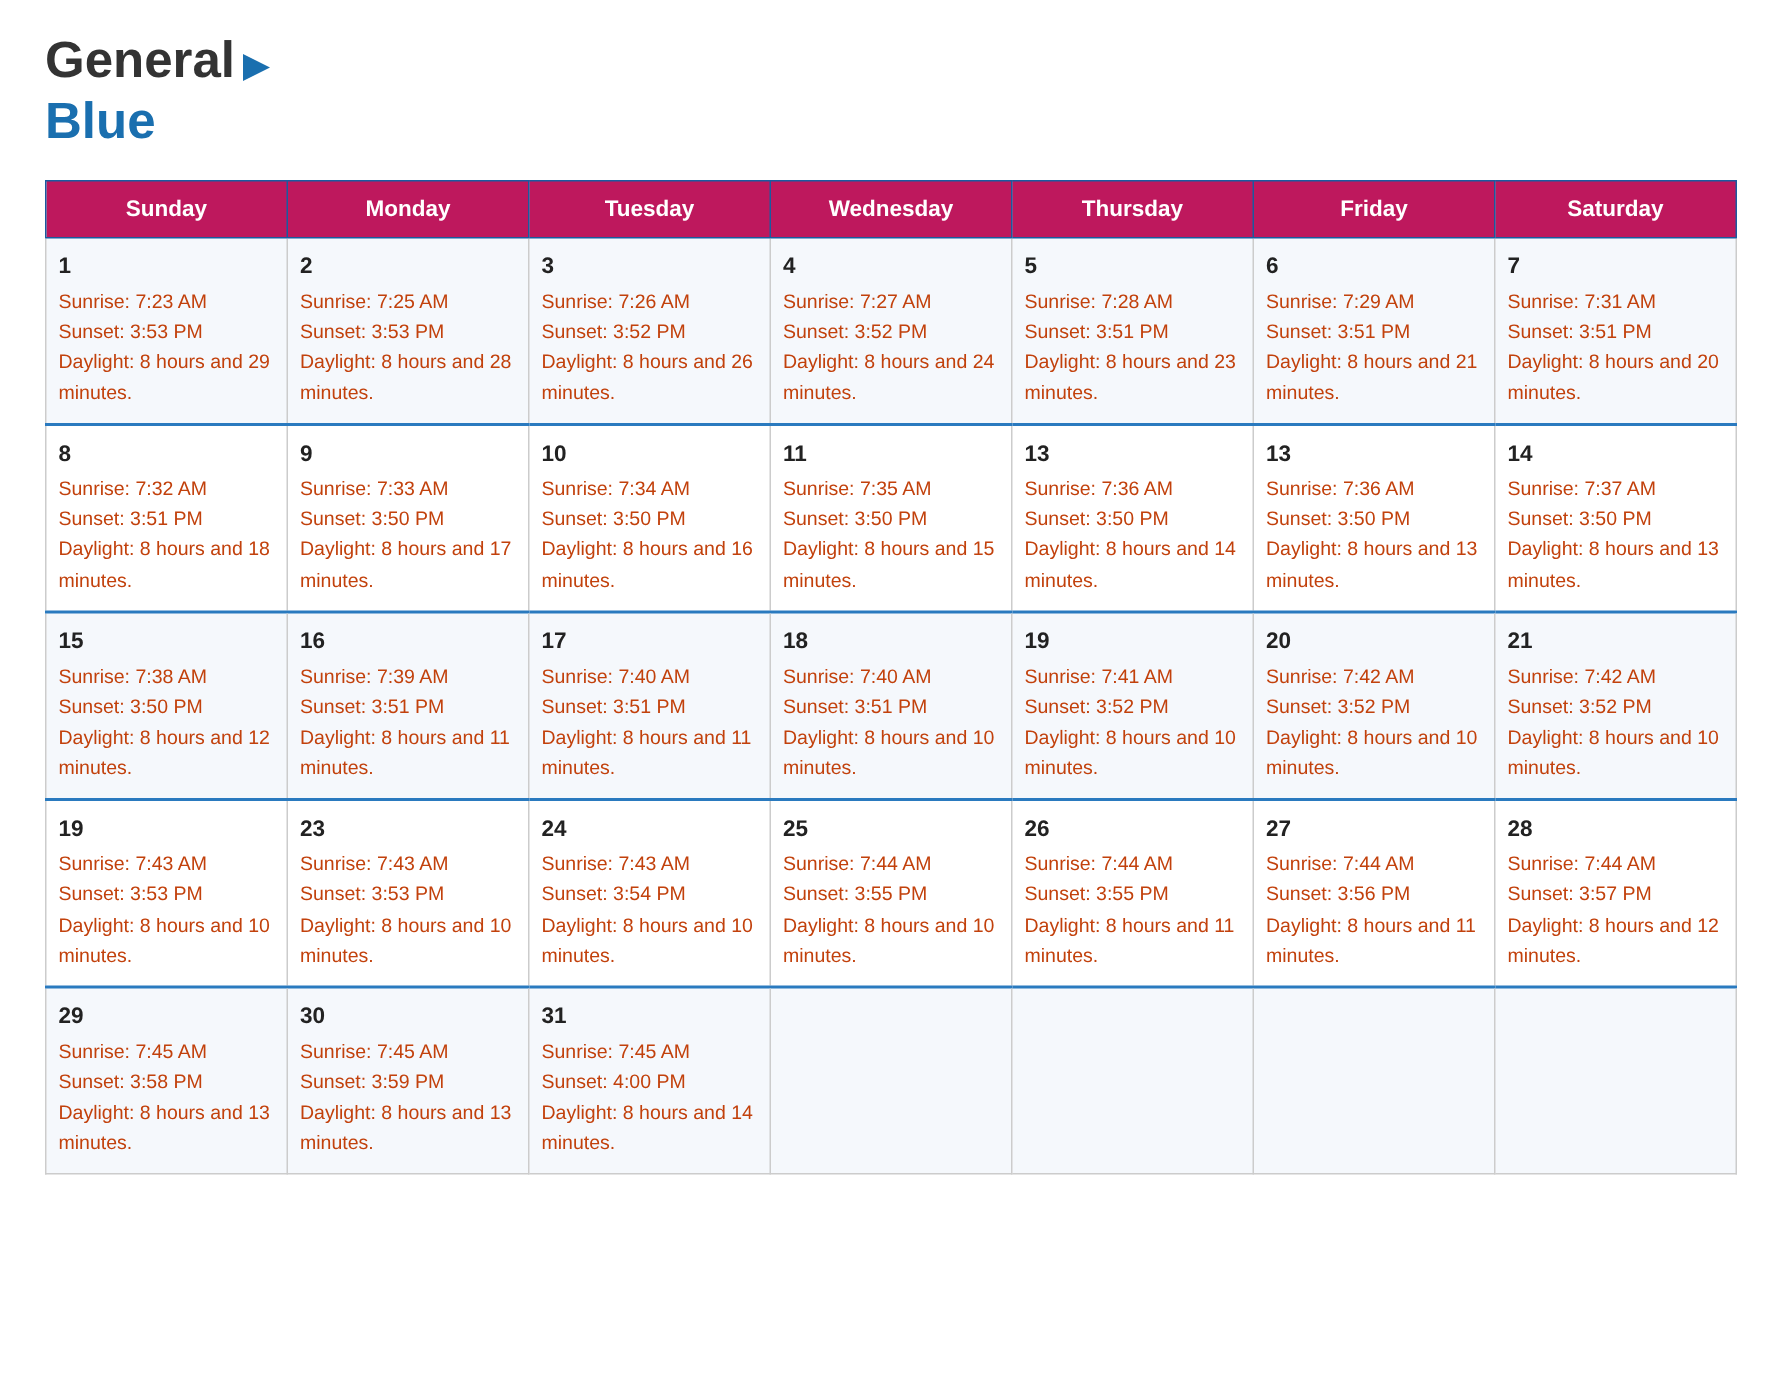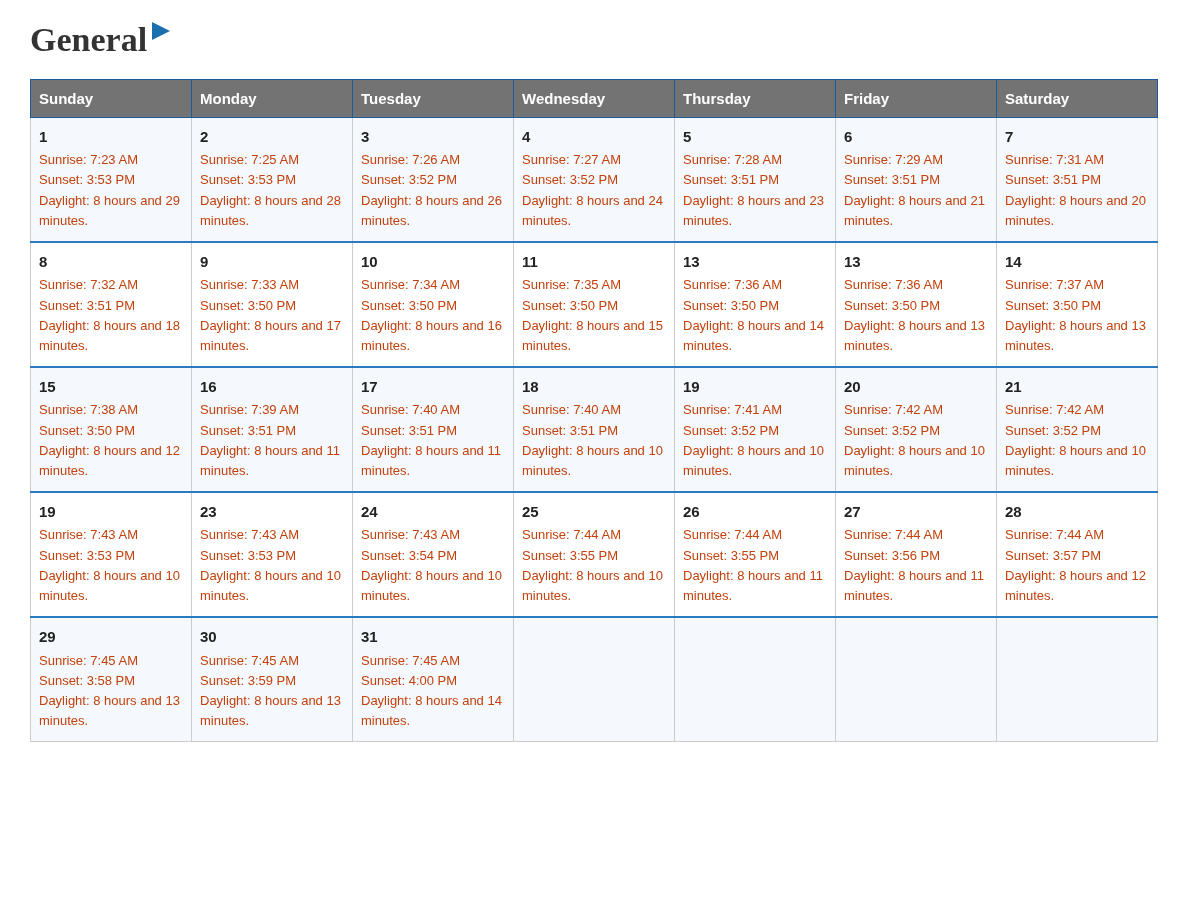--- a/index.html
+++ b/index.html
@@ -29,26 +29,26 @@
       font-size: 22px;
       color: #555;
       margin-top: 4px;
     }
     table {
       width: 100%;
       border-collapse: collapse;
       table-layout: fixed;
     }
     thead tr th {
-      background-color: #737373;
+      background-color: #be185d;
       color: #ffffff;
       padding: 10px 8px;
       font-size: 15px;
       font-weight: bold;
-      text-align: left;
+      text-align: center;
       border: 1px solid #1a5a9f;
     }
     tbody tr td {
       vertical-align: top;
       padding: 8px 8px 10px 8px;
       border: 1px solid #ccc;
       font-size: 13px;
       color: #222;
       line-height: 1.5;
       background: #ffffff;
@@ -72,27 +72,30 @@
     }
     .row-divider td {
       border-top: 2px solid #2a7abf !important;
     }
   </style>
 </head>
 <body>
 
 <div class="header-area">
   <div class="logo-container">
-    <div style="display:flex;align-items:flex-start;font-family:Liberation Serif, serif;">
+    <div style="display:flex;align-items:flex-end;">
       <span style="font-size:34px;font-weight:bold;color:#333;">General</span>
       <span style="display:inline-block;margin-left:3px;vertical-align:middle;">
         <svg width="22" height="22" viewBox="0 0 22 22">
           <polygon points="2,2 20,11 2,20" fill="#1a6faf"></polygon>
         </svg>
       </span>
+    </div>
+    <div>
+      <span style="font-size:34px;font-weight:bold;color:#1a6faf;">Blue</span>
     </div>
   </div>
   <div class="title-area">
     <div class="main-title"></div>
     <div class="subtitle"></div>
   </div>
 </div>
 
 <table>
   <thead>

